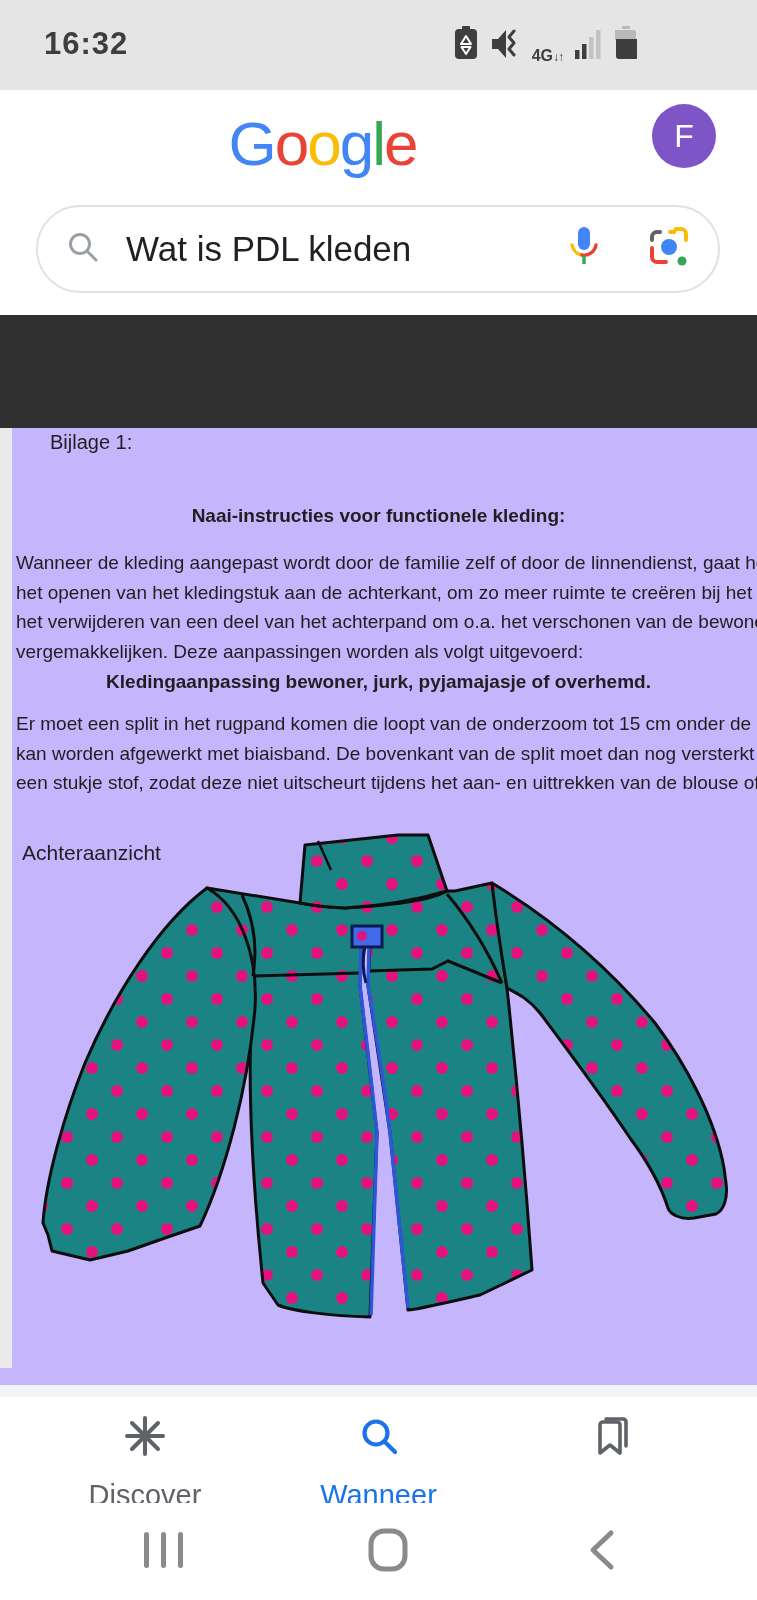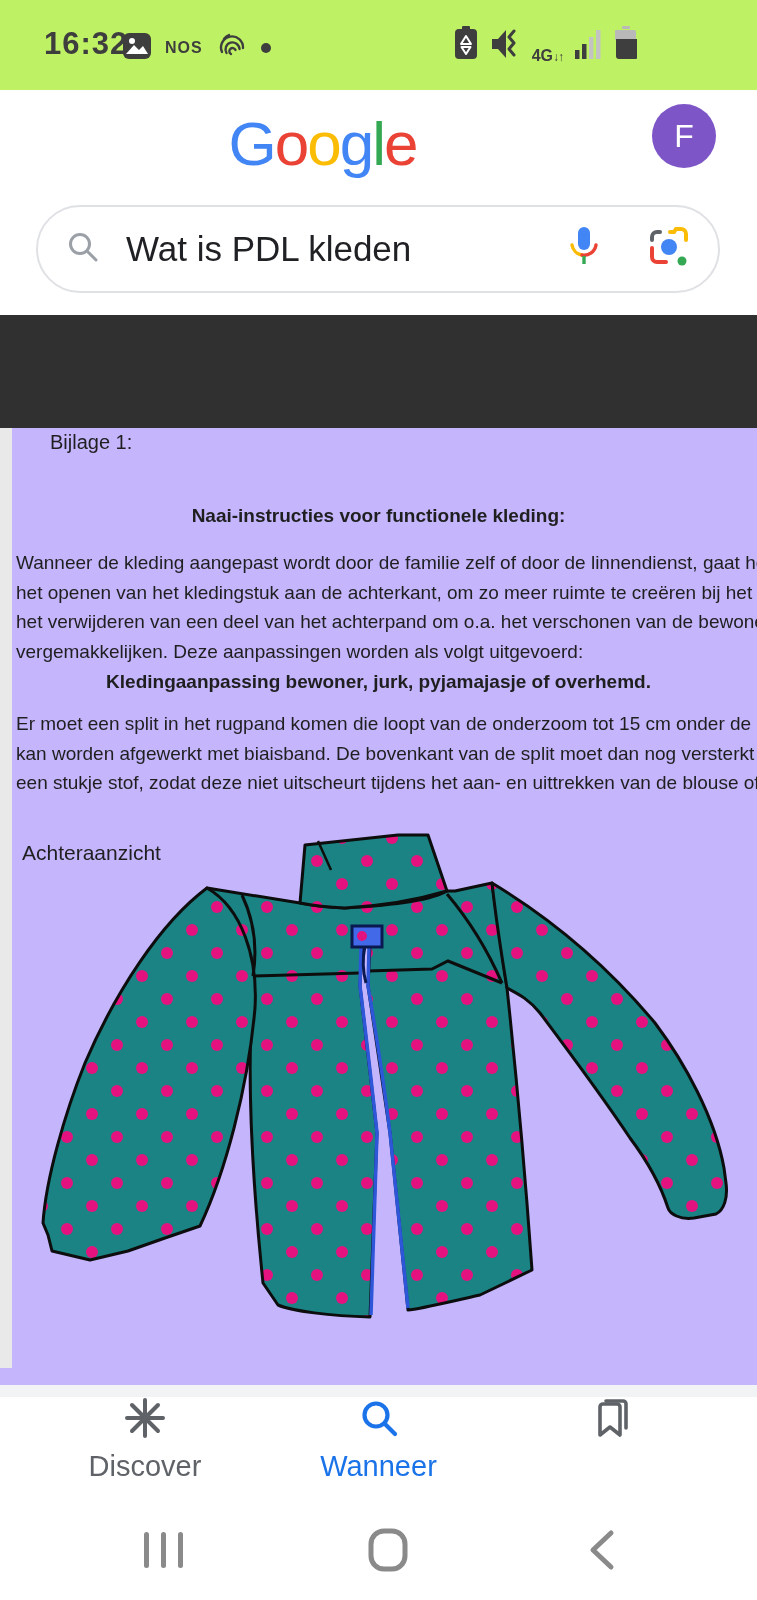--- a/index.html
+++ b/index.html
@@ -4,21 +4,21 @@
 <style>
   html,body{margin:0;padding:0;}
   body{
     width:757px;height:1600px;position:relative;overflow:hidden;
     background:#ffffff;font-family:"Liberation Sans",sans-serif;
     -webkit-font-smoothing:antialiased;
   }
   .abs{position:absolute;}
 
   
-  .statusbar{left:0;top:0;width:757px;height:90px;background:#bef264;}
+  .statusbar{left:0;top:0;width:757px;height:90px;background:#e5e5e5;}
   .time{left:44px;top:26px;font-size:31px;font-weight:700;color:#3e3e3e;letter-spacing:1px;}
   .sb-left-icons{left:122px;top:30px;display:flex;align-items:center;gap:13px;color:#3e3e3e;}
   .nos{font-size:16px;font-weight:700;color:#3e3e3e;letter-spacing:1px;}
   .sb-dot{width:10px;height:10px;border-radius:50%;background:#3e3e3e;}
   .sb-right-icons{right:120px;top:26px;display:flex;align-items:flex-end;gap:12px;}
   .fourg{display:flex;flex-direction:row;align-items:center;line-height:1;color:#3e3e3e;}
   .fourg .t{font-size:16px;font-weight:700;}
   .fourg .a{font-size:12px;font-weight:700;margin-top:1px;letter-spacing:-1px;}
 
   
@@ -46,52 +46,33 @@
   .h2{top:243px;}
   .para{left:16px;width:872px;font-size:19px;line-height:29.5px;}
   .p1{top:120px;}
   .p2{top:281px;}
   .fig-label{left:22px;top:413px;font-size:21px;}
   .jacket{left:30px;top:400px;}
 
   
   .sep{left:0;top:1385px;width:757px;height:12px;}
   .bottomnav{left:0;top:1397px;width:757px;height:106px;background:#fff;display:flex;justify-content:space-between;padding:0 60px;box-sizing:border-box;}
-  .nav-item{width:170px;display:flex;flex-direction:column;align-items:center;justify-content:flex-start;padding-top:0;gap:7px;cursor:pointer;}
+  .nav-item{width:170px;display:flex;flex-direction:column;align-items:center;justify-content:flex-start;padding-top:18px;gap:18px;cursor:pointer;}
   .nav-label{font-size:29px;color:#5f6368;}
   .nav-item.active .nav-label{color:#1a73e8;}
 
   
   .sysnav{left:0;top:1503px;width:757px;height:97px;background:#fff;display:flex;align-items:center;justify-content:space-between;padding:0 140px;box-sizing:border-box;}
 </style>
 </head>
 <body>
 
 <div class="abs statusbar">
   <div class="abs time">16:32</div>
 
-  <div class="abs sb-left-icons">
-    <span>
-      <svg width="30" height="28" viewBox="0 0 30 28">
-        <rect x="1" y="1" width="28" height="26" rx="6" fill="#3e3e3e"></rect>
-        <circle cx="10" cy="9" r="3" fill="#fff"></circle>
-        <path d="M4 22 L12 13 L17 18 L21 14 L26 22 Z" fill="#fff"></path>
-      </svg>
-    </span>
-    <span class="nos">NOS</span>
-    <span>
-      <svg width="32" height="32" viewBox="0 0 32 32" fill="none" stroke="#3e3e3e" stroke-width="2.4" stroke-linecap="round">
-        <path d="M6 22 A 11 11 0 1 1 27 18"></path>
-        <path d="M10.5 23 A 7 7 0 1 1 23.5 19"></path>
-        <path d="M15 24 A 3.2 3.2 0 1 1 19.5 20"></path>
-        <path d="M8 9 A 11 11 0 0 1 13 5"></path>
-      </svg>
-    </span>
-    <span class="sb-dot"></span>
-  </div>
 
   <div class="abs sb-right-icons">
     <span>
       <svg width="24" height="34" viewBox="0 0 24 34">
         <rect x="8" y="0" width="8" height="4" rx="1" fill="#3e3e3e"></rect>
         <rect x="1" y="3" width="22" height="30" rx="4" fill="#3e3e3e"></rect>
         <path d="M12 10 L17 18 L7 18 Z M7.5 21 L16.5 21 L12 28 Z" fill="none" stroke="#fff" stroke-width="2" stroke-linejoin="round"></path>
       </svg>
     </span>
     <span>

